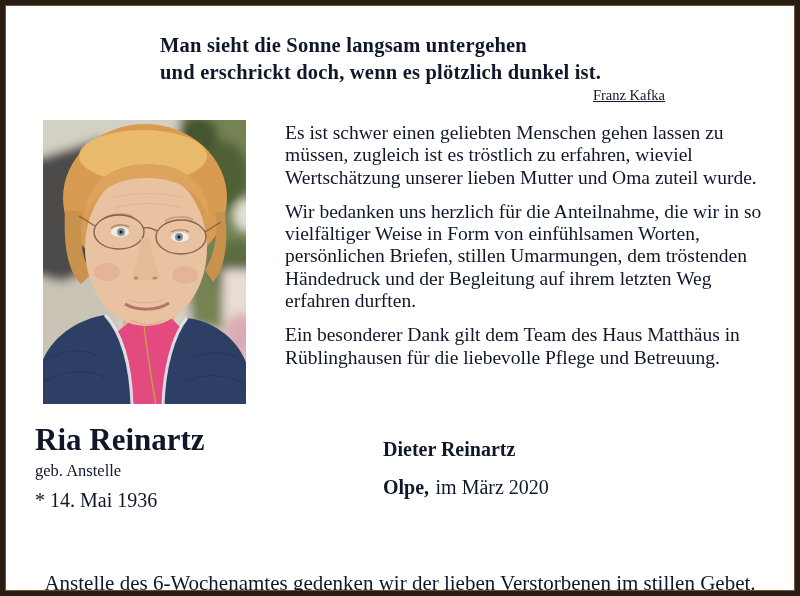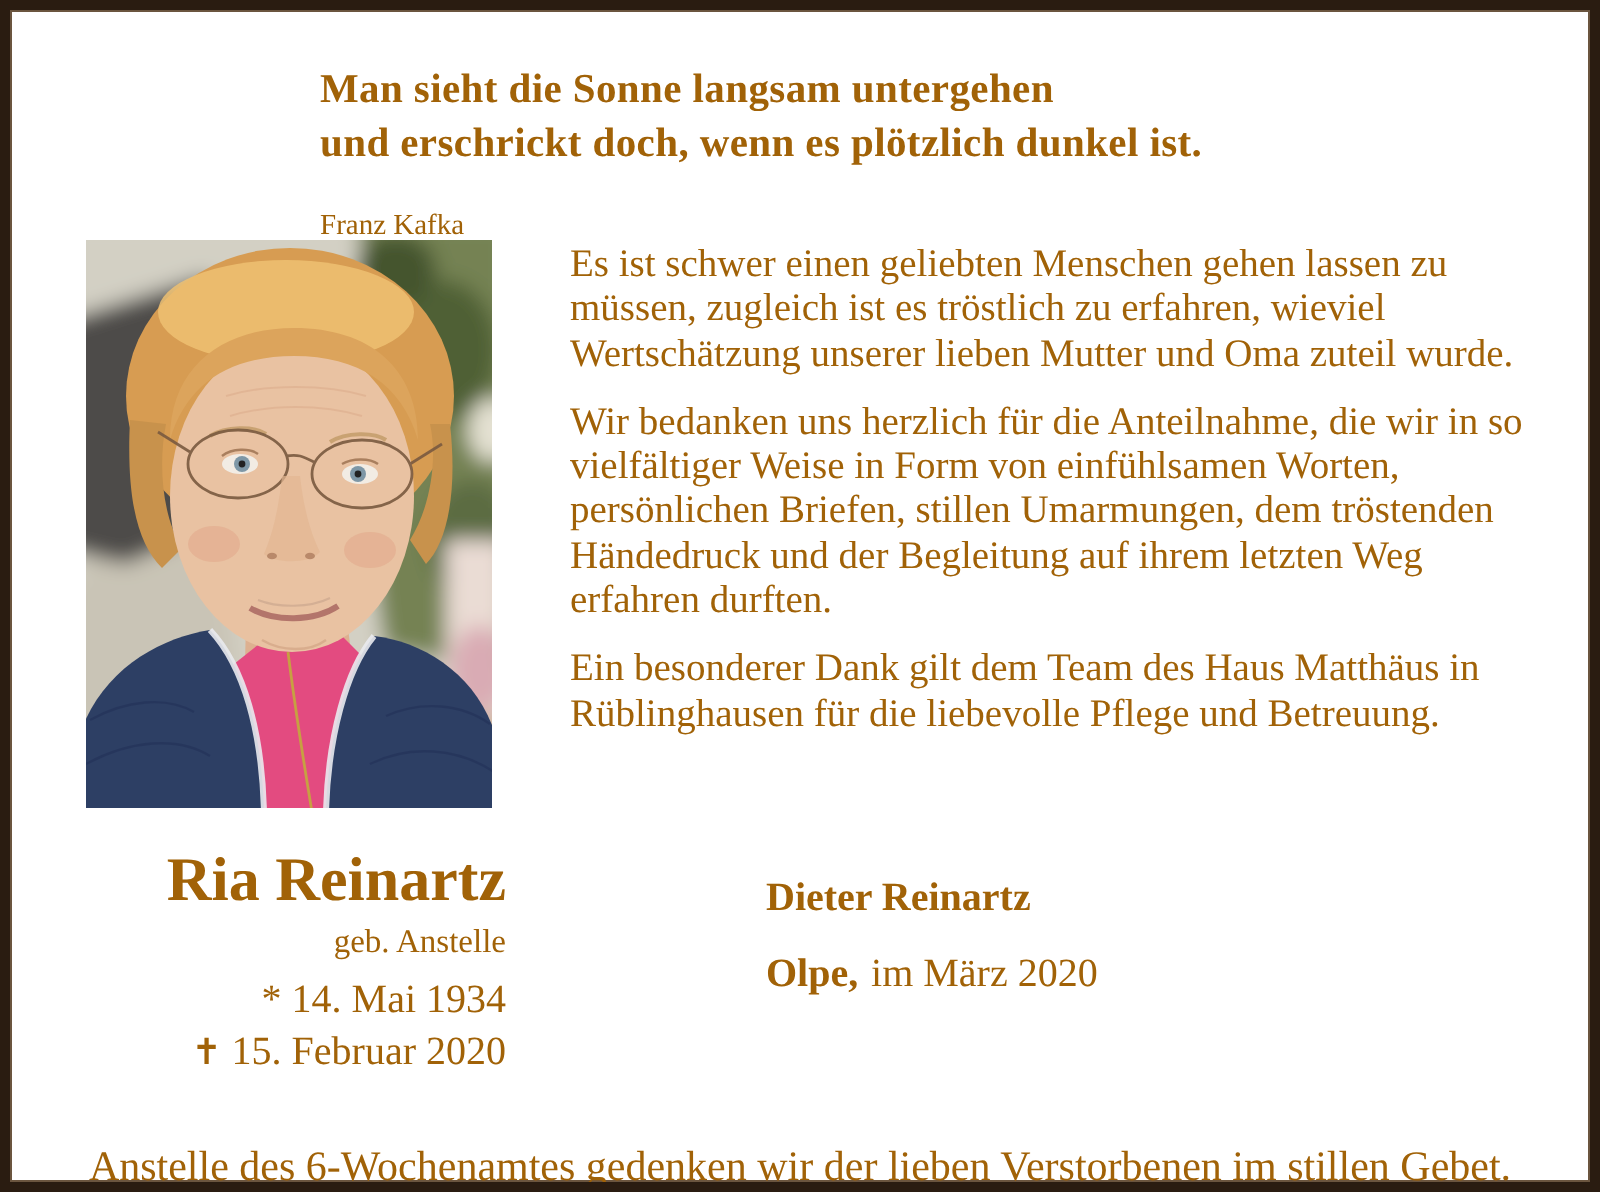--- a/index.html
+++ b/index.html
@@ -4,34 +4,34 @@
 <style>
   * { margin:0; padding:0; box-sizing:border-box; }
   html,body { background:#888; }
   .page {
     position:relative;
     width:800px; height:596px;
     background:#ffffff;
     border:5px solid #2a1c11;
     box-shadow: inset 0 0 0 1px #6b553f;
     font-family:"Liberation Serif", serif;
-    color:#a16207;
+    color:#0f172a;
     overflow:hidden;
   }
   .quote-block { position:absolute; left:155px; top:27px; width:505px; }
   .quote-line { font-weight:bold; font-size:20.5px; line-height:27px; letter-spacing:0.2px; }
-  .quote-attrib { font-size:14.5px; margin-top:19px; }
+  .quote-attrib { text-align:right; font-size:14.5px; margin-top:1px;text-decoration:underline; }
 
   .photo {
     position:absolute; left:38px; top:115px; width:203px; height:284px;
     overflow:hidden; background:#d3d0c4;
   }
   .photo svg { display:block; }
 
-  .left-col { position:absolute; left:30px; top:416px; width:218px; text-align:right; }
+  .left-col { position:absolute; left:30px; top:416px; width:218px; text-align:left; }
   .deceased-name { font-weight:bold; font-size:31px; line-height:38px; }
   .birth-name { font-size:16.5px; line-height:20px; margin-top:2px; }
   .date-line { font-size:20px; line-height:24px; }
   .date-line.birth { margin-top:7px; }
   .date-line.death { margin-top:2px; }
   .cross-sym { font-family:"DejaVu Sans", sans-serif; font-size:18px; }
 
   .body-col { position:absolute; left:280px; top:117px; width:494px; }
   .body-col p { font-size:19.5px; line-height:22.3px; margin-bottom:12px; }
 
@@ -136,25 +136,21 @@
       <path d="M86,180 C96,184 112,184 122,179" stroke="#caa78f" stroke-width="1" fill="none" opacity="0.7"></path>
       <path d="M88,200 C98,206 112,206 120,200" stroke="#d2a485" stroke-width="1.2" fill="none" opacity="0.7"></path>
     </svg>
   </div>
 
   <div class="left-col">
     <div class="deceased-name">Ria Reinartz</div>
     <div class="birth-name">geb. Anstelle</div>
     <div class="date-line birth">
       <span>*</span>
-      <span>14. Mai 1934</span>
-    </div>
-    <div class="date-line death">
-      <span class="cross-sym">✝</span>
-      <span>15. Februar 2020</span>
+      <span>14. Mai 1936</span>
     </div>
   </div>
 
   <div class="body-col">
     <p>Es ist schwer einen geliebten Menschen gehen lassen zu müssen, zugleich ist es tröstlich zu erfahren, wieviel Wertschätzung unserer lieben Mutter und Oma zuteil wurde.</p>
     <p>Wir bedanken uns herzlich für die Anteilnahme, die wir in so vielfältiger Weise in Form von einfühlsamen Worten, persönlichen Briefen, stillen Umarmungen, dem tröstenden Händedruck und der Begleitung auf ihrem letzten Weg erfahren durften.</p>
     <p>Ein besonderer Dank gilt dem Team des Haus Matthäus in Rüblinghausen für die liebevolle Pflege und Betreuung.</p>
   </div>
 
   <div class="signatures">

